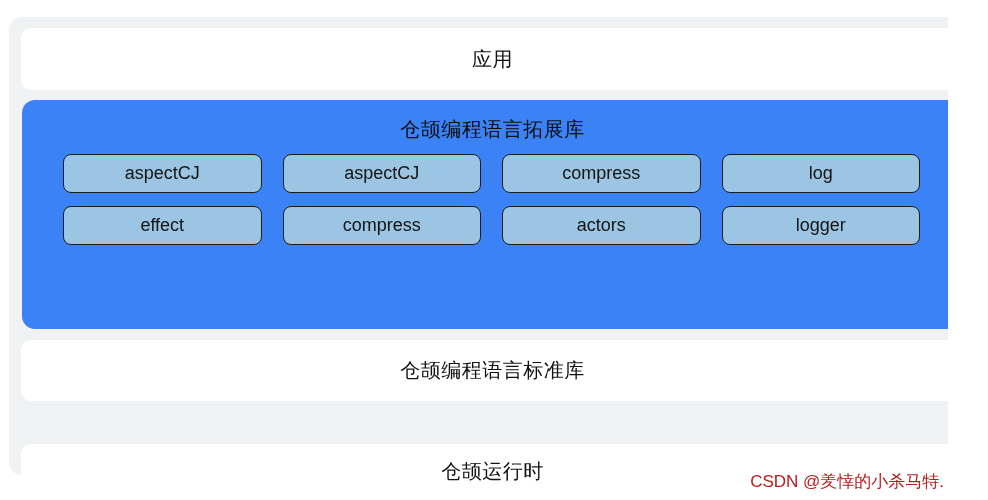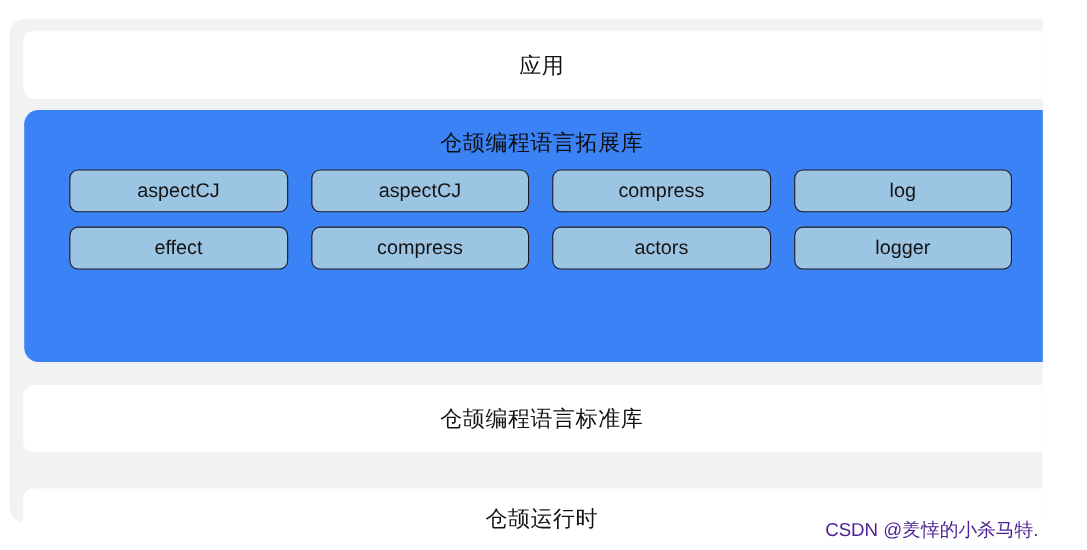--- a/index.html
+++ b/index.html
@@ -31,21 +31,21 @@
     background: #ffffff;
     border-radius: 10px;
     display: flex;
     align-items: center;
     justify-content: center;
     font-size: 20px;
     color: #111111;
     letter-spacing: 0.5px;
   }
   .layer-app     { top: 28px;  height: 62px; }
-  .layer-stdlib  { top: 350px; height: 61px; }
+  .layer-stdlib  { top: 340px; height: 61px; }
   .layer-runtime { top: 412px; height: 54px; margin-top: 32px; }
 
   .ext-box {
     position: absolute;
     left: 22px;
     top: 100px;
     width: 941px;
     height: 229px;
     background: #3b82f6;
     border-radius: 13px;
@@ -79,21 +79,21 @@
     align-items: center;
     justify-content: center;
     font-size: 18px;
     color: #141414;
   }
   .watermark {
     position: absolute;
     right: 4px;
     top: 470px;
     font-size: 17px;
-    color: #4c1d95;
+    color: #b91c1c;
     white-space: nowrap;
   }
 </style>
 </head>
 <body>
 
 <div class="canvas">
 
   <div class="outer-container"></div>
 

